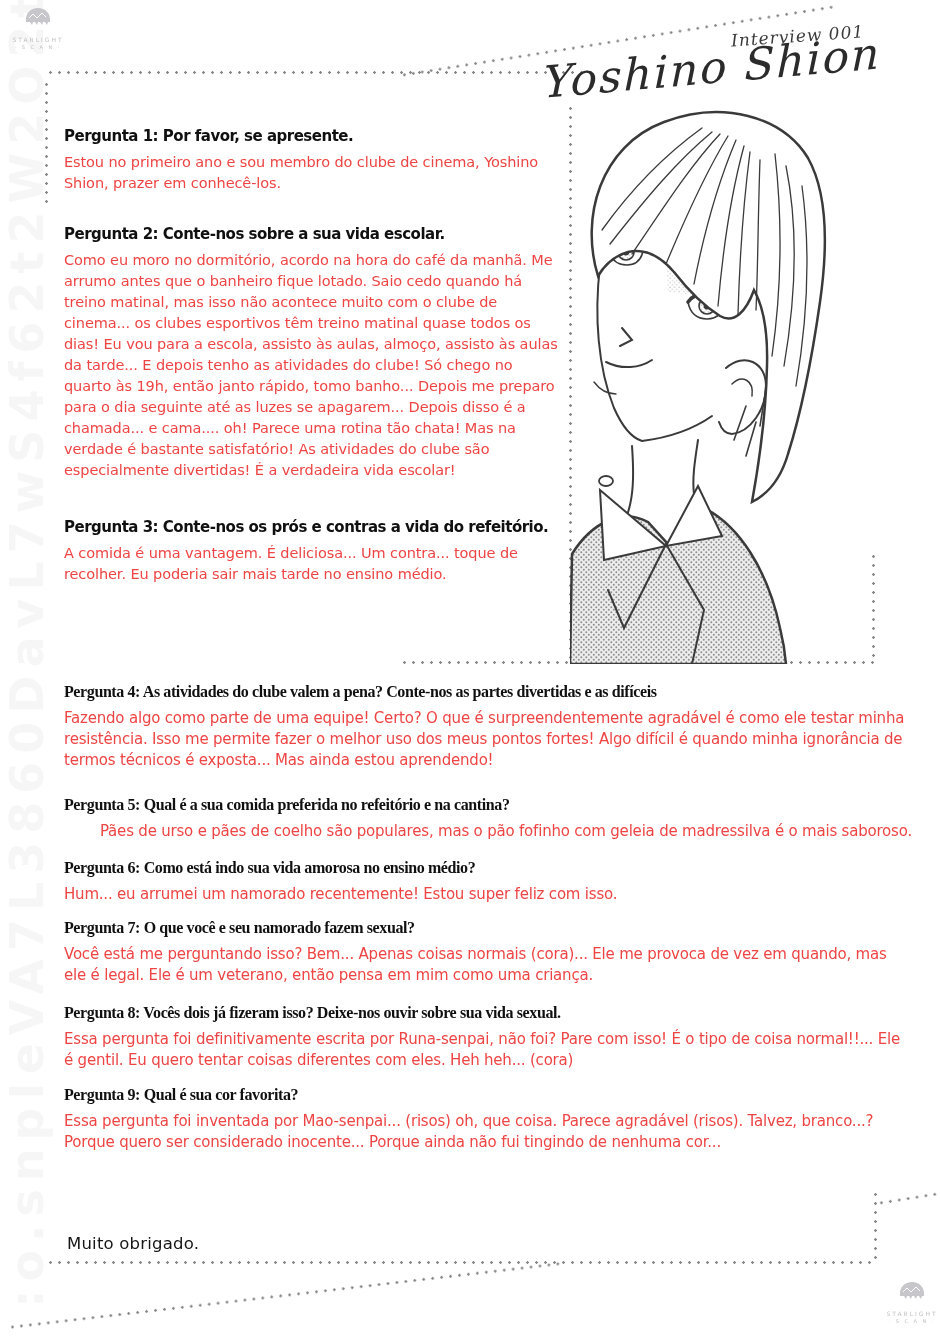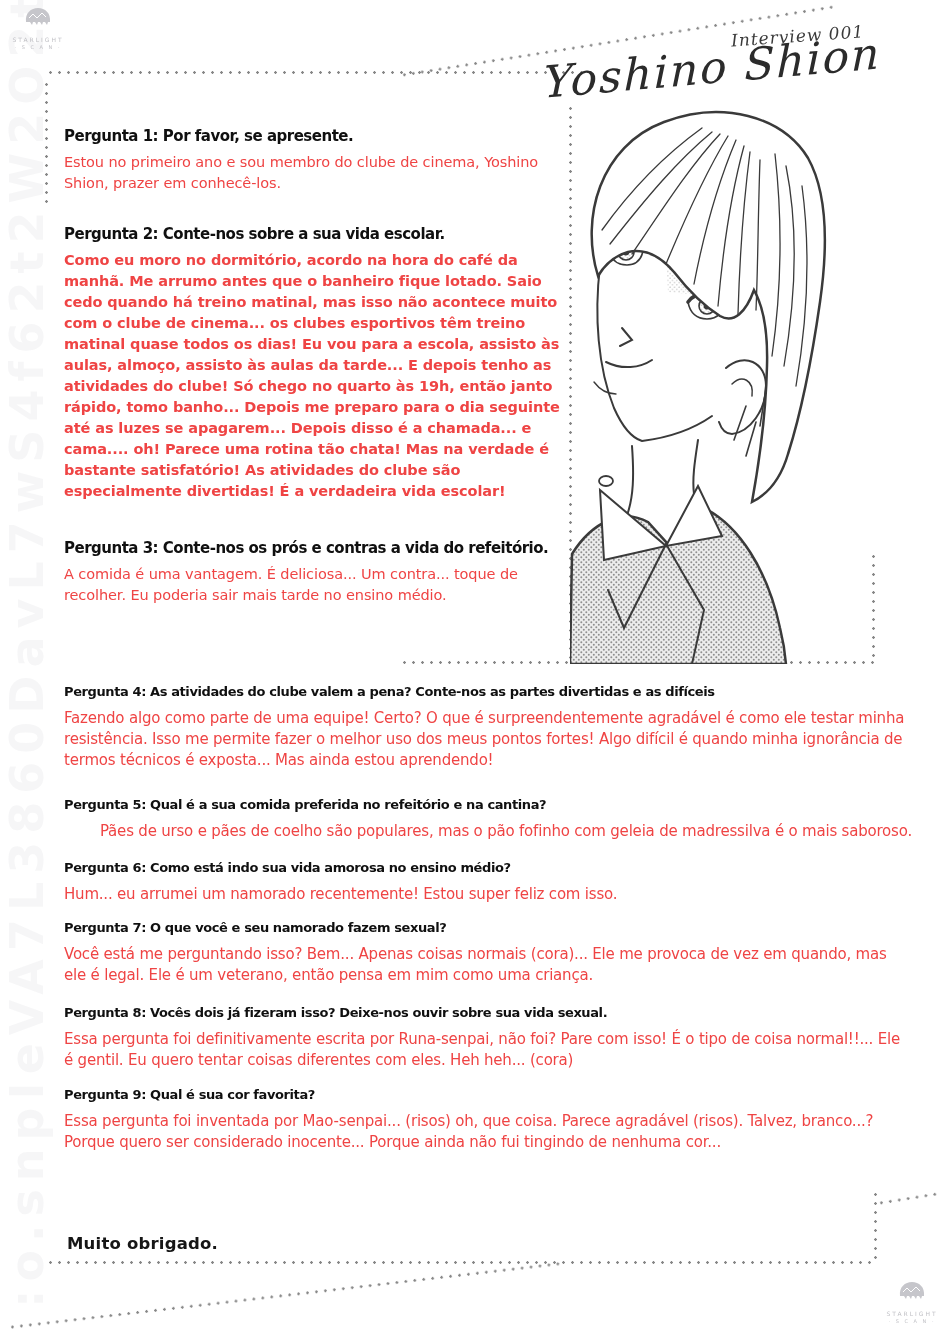--- a/index.html
+++ b/index.html
@@ -25,30 +25,30 @@
   .signature{
     font-family:"DejaVu Serif","Liberation Serif",serif;font-style:italic;
     font-size:44px;color:#2b2b2b;letter-spacing:2px;margin-top:2px;
     transform:rotate(-5deg) skewX(-6deg);transform-origin:center;}
   
   .qa h3{margin:0 0 6px 0;font-size:15px;line-height:20px;font-weight:bold;
     letter-spacing:-0.5px;color:#101010;}
   .qa p{margin:0;font-size:14.5px;line-height:21px;letter-spacing:-0.1px;color:#ef4444;}
   .top-col{position:absolute;left:64px;top:126px;width:498px;}
   .top-col .qa p{margin-bottom:30px;}
-  .top-col .qa p.p2{margin-bottom:36px;font-weight:bold;}
+  .top-col .qa p.p2{margin-bottom:36px;}
   .bottom-col{position:absolute;left:64px;top:682px;width:848px;}
-  .bottom-col .qa h3{font-size:13px;letter-spacing:-0.4px;}
+  .bottom-col .qa h3{font-size:16px;letter-spacing:-0.4px;font-family:Liberation Serif, serif;}
   .bottom-col .qa p{font-size:15px;letter-spacing:-0.2px;}
   .mb24{margin-bottom:24px !important;}
   .mb16{margin-bottom:16px !important;text-align:right;}
   .mb13{margin-bottom:13px !important;}
   .mb17{margin-bottom:17px !important;}
   .mb14{margin-bottom:14px !important;}
-  .closing{position:absolute;left:67px;top:1234px;font-size:16.5px;letter-spacing:0.2px;color:#161616;font-weight:bold;}
+  .closing{position:absolute;left:67px;top:1234px;font-size:16.5px;letter-spacing:0.2px;color:#161616;}
   
   .portrait{position:absolute;left:570px;top:106px;width:320px;height:558px;overflow:hidden;}
   
   .logo{position:absolute;width:64px;text-align:center;color:#bfbfc4;}
   .logo .l1{font-size:6px;letter-spacing:2px;margin-top:2px;}
   .logo .l2{font-size:5px;letter-spacing:2px;margin-top:1px;}
   .logo-top{left:6px;top:6px;}
   .logo-bottom{left:880px;top:1280px;}
   
   .side-watermark{position:absolute;left:0px;top:1308px;

